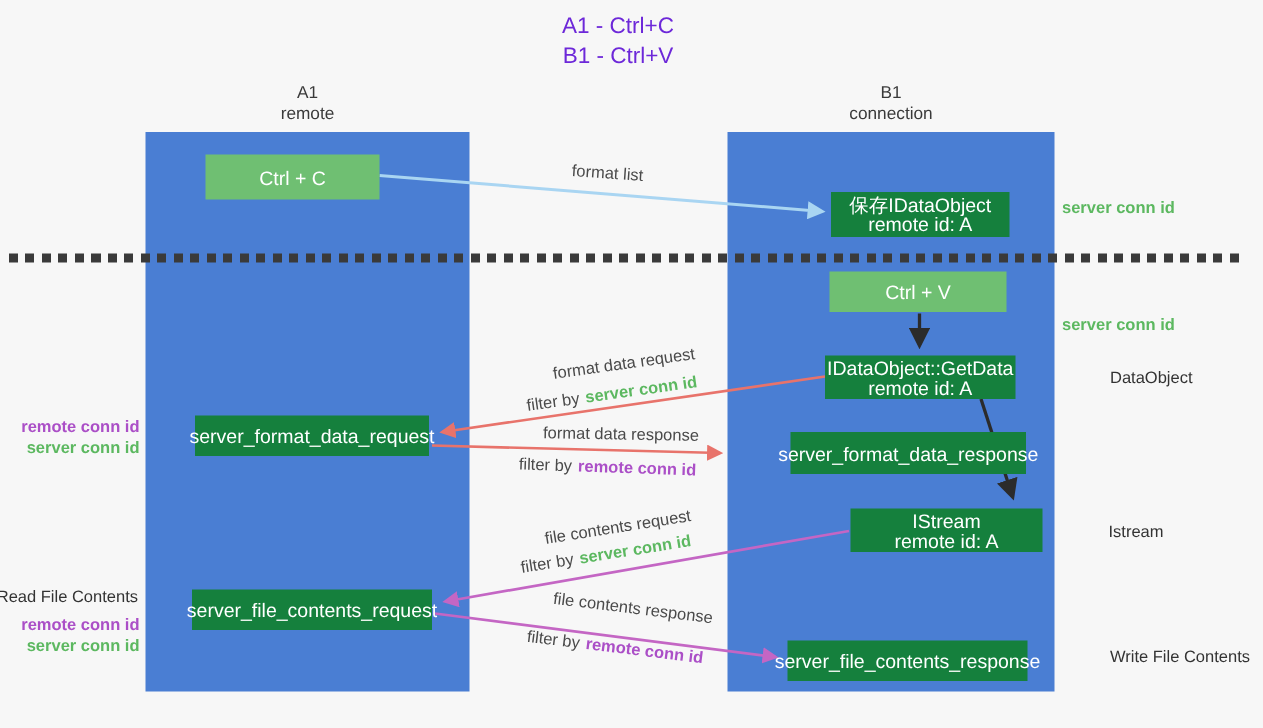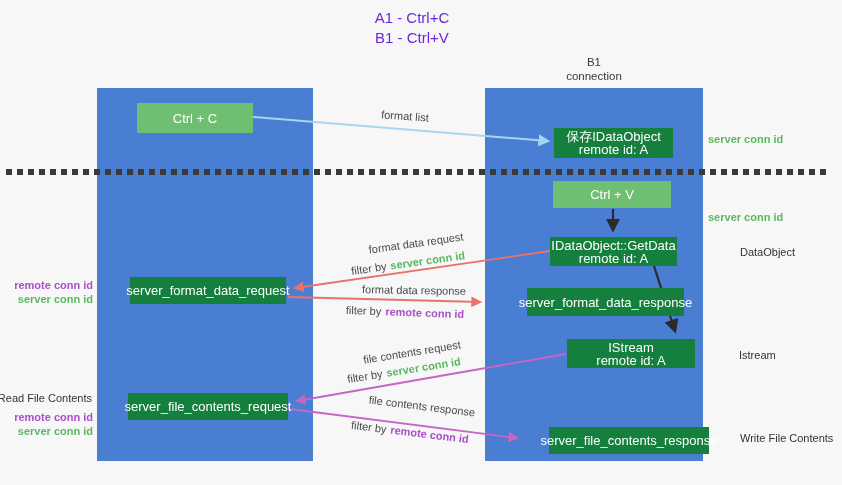--- a/index.html
+++ b/index.html
@@ -47,20 +47,24 @@
 </head>
 <body>
 
 <div class="stage">
 
   <div class="title-block">
     <div>A1 - Ctrl+C</div>
     <div>B1 - Ctrl+V</div>
   </div>
 
+  <div class="col-header left">
+    <div>A1</div>
+    <div>remote</div>
+  </div>
   <div class="col-header right">
     <div>B1</div>
     <div>connection</div>
   </div>
 
   <div class="lifeline left"></div>
   <div class="lifeline right"></div>
 
   <div class="dotted-separator"></div>
 
@@ -116,21 +120,21 @@
 
   <div class="node orange" style="left:567px; top:339px; width:128px; height:29px;">
     <div>IStream</div>
     <div>remote id: A</div>
   </div>
 
   <div class="node orange" style="left:128px; top:393px; width:160px; height:27px;">
     <div>server_file_contents_request</div>
   </div>
 
-  <div class="node orange" style="left:525px; top:427px; width:160px; height:27px;margin-left:24px;">
+  <div class="node orange" style="left:525px; top:427px; width:160px; height:27px;">
     <div>server_file_contents_response</div>
   </div>
 
   <div class="arrow-label" style="left:405px; top:116px; --rot:4deg;">
     <span>format list</span>
   </div>
 
   <div class="arrow-label" style="left:416px; top:243px; --rot:-8deg;">
     <span>format data request</span>
   </div>

